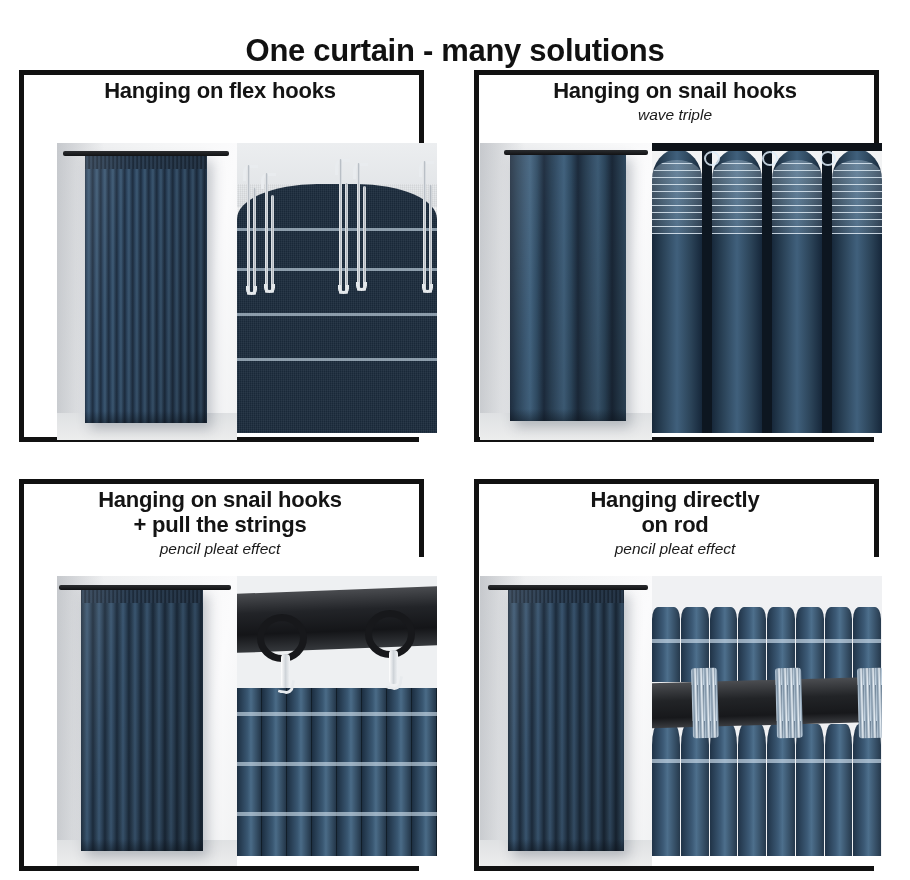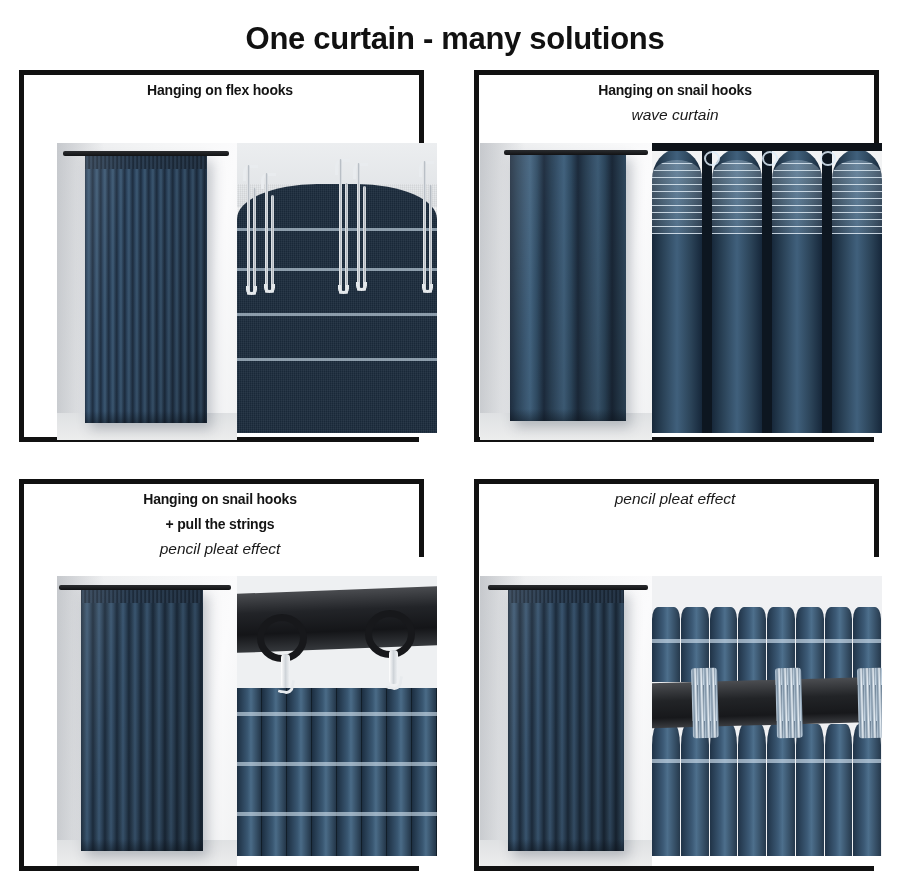--- a/index.html
+++ b/index.html
@@ -14,21 +14,21 @@
   }
 
   
   .page-title {
     width: 910px;
     text-align: center;
     font-size: 31px;
     font-weight: bold;
     color: #111111;
     letter-spacing: -0.3px;
-    padding-top: 17px;
+    padding-top: 29px;
     height: 62px;
     line-height: 44px;
   }
 
   
   .grid {
     position: relative;
     width: 910px;
     height: 818px;
   }
@@ -70,21 +70,21 @@
   
   .caption {
     position: absolute;
     left: 24px;
     top: 16px;
     width: 392px;
     text-align: center;
     z-index: 5;
   }
   .caption-title {
-    font-size: 14px;
+    font-size: 22px;
     font-weight: bold;
     color: #141414;
     line-height: 25px;
     letter-spacing: -0.2px;
     white-space: pre-line;
   }
   .caption-sub {
     font-size: 15.5px;
     font-style: italic;
     color: #1a1a1a;
@@ -425,21 +425,21 @@
       </div>
     </div>
 
     <div class="panel panel-2">
       <div class="frame">
         <span class="frame-tab-top"></span>
       </div>
 
       <div class="caption">
         <div class="caption-title">Hanging on snail hooks</div>
-        <div class="caption-sub">wave curtain</div>
+        <div class="caption-sub">wave triple</div>
       </div>
 
       <div class="photos">
         <div class="photo photo-wide-b">
           <div class="wall"></div>
           <div class="wall-shadow"></div>
           <div class="floor"></div>
           <div class="rod-bar" style="left:24px;top:7px;right:4px;"></div>
           <div class="curtain" style="left:30px;top:10px;width:116px;height:268px;">
             <div class="curtain-body"></div>
@@ -529,20 +529,22 @@
         </div>
       </div>
     </div>
 
     <div class="panel panel-4">
       <div class="frame">
         <span class="frame-tab-top"></span>
       </div>
 
       <div class="caption">
+        <div class="caption-title">Hanging directly
+on rod</div>
         <div class="caption-sub">pencil pleat effect</div>
       </div>
 
       <div class="photos">
         <div class="photo photo-wide-b">
           <div class="wall"></div>
           <div class="wall-shadow"></div>
           <div class="floor"></div>
           <div class="rod-bar" style="left:8px;top:9px;right:4px;"></div>
           <div class="curtain" style="left:28px;top:13px;width:116px;height:262px;">

